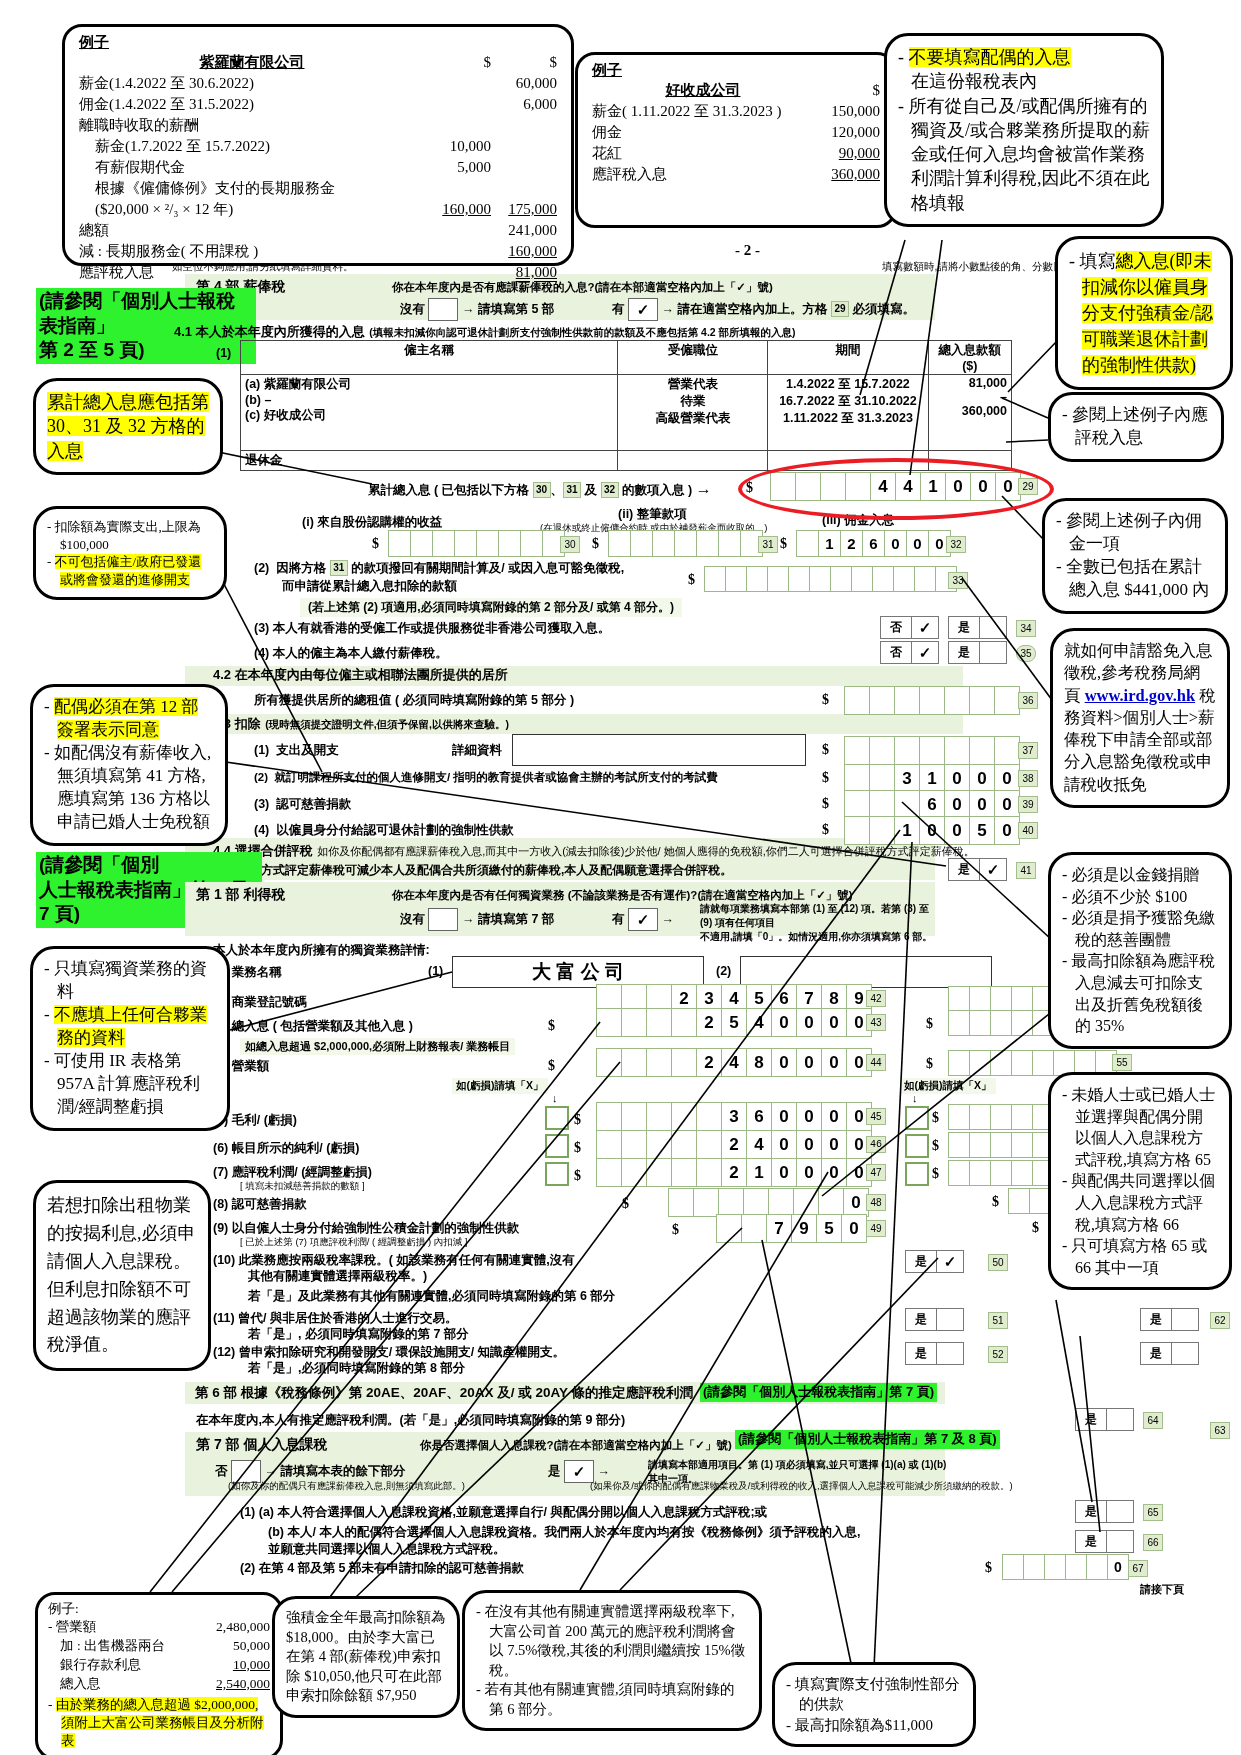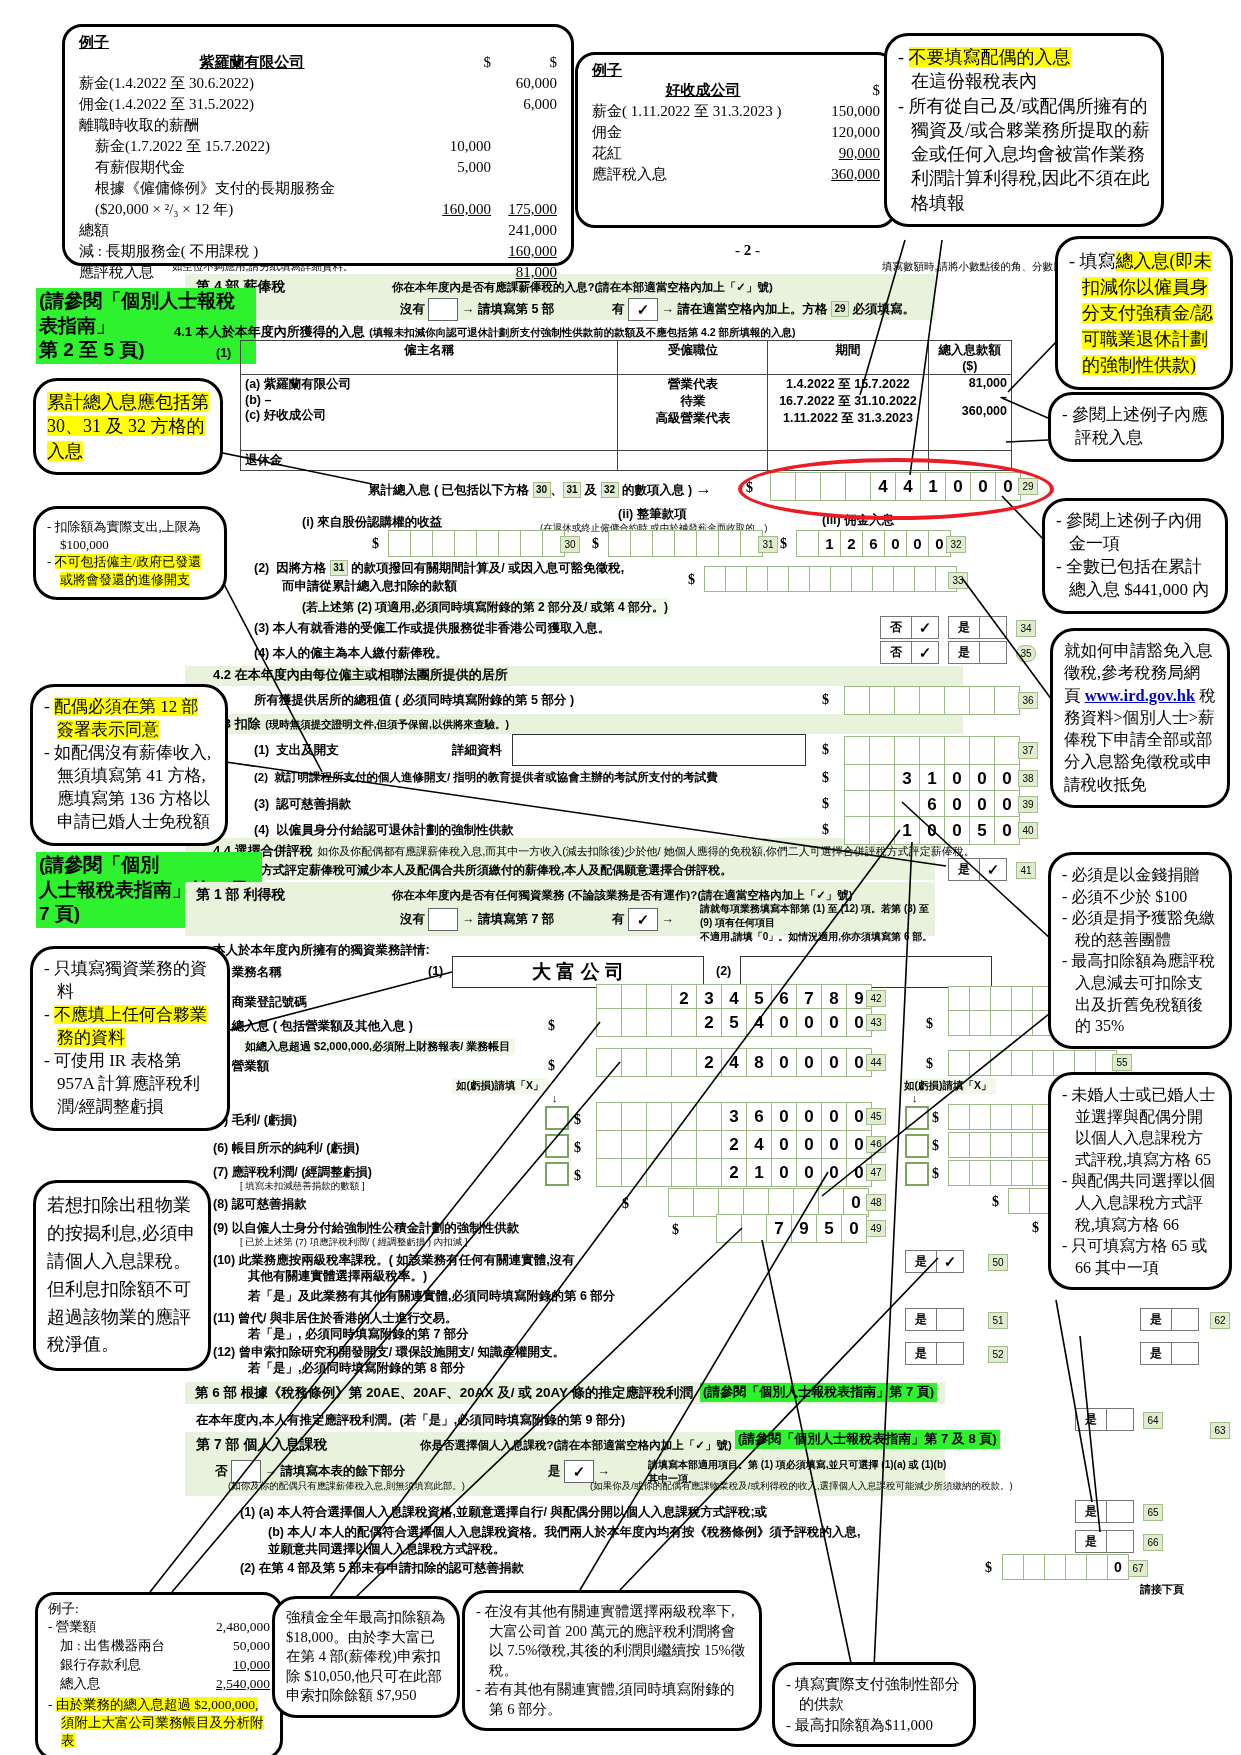--- a/index.html
+++ b/index.html
@@ -291,21 +291,21 @@
       <span class="c"></span>
       <span class="c"></span>
       <span class="c"></span>
       <span class="c"></span>
       <span class="c"></span>
       <span class="c"></span>
       <span class="c"></span>
       <span class="c"></span>
     </div>
   <div class="chip" style="left:948px;top:572px;">33</div>
-  <div class="abs band2 ft b nw" style="left:300px;top:598px;padding:1px 2px;font-size:12px;">(若上述第 (2) 項適用,必須同時填寫附錄的第 2 部分及/ 或第 4 部分。)</div>
+  <div class="abs band2 ft b nw" style="left:300px;top:598px;padding:1px 8px;font-size:12px;">(若上述第 (2) 項適用,必須同時填寫附錄的第 2 部分及/ 或第 4 部分。)</div>
 
   <div class="abs ft nw" style="left:254px;top:620px;"><span>(3)</span>&nbsp;<span>本人有就香港的受僱工作或提供服務從非香港公司獲取入息。</span></div>
   <div class="pair" style="left:880px;top:616px;">
       <span class="w">否</span>
       <span class="bx">✓</span>
     </div>
   <div class="pair" style="left:948px;top:616px;">
       <span class="w">是</span>
       <span class="bx"></span>
     </div>

